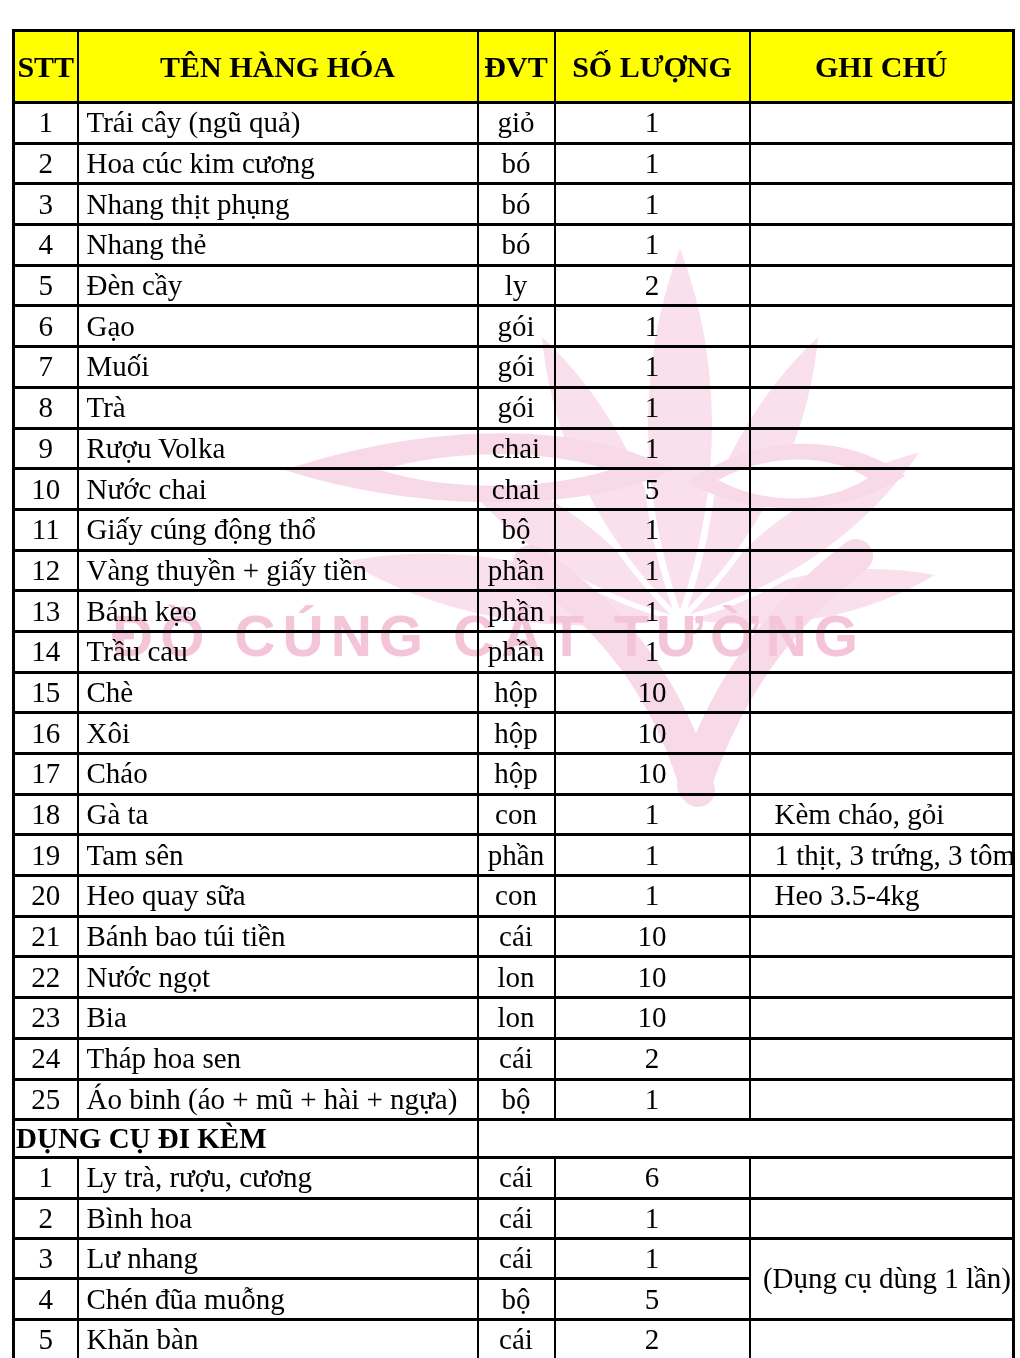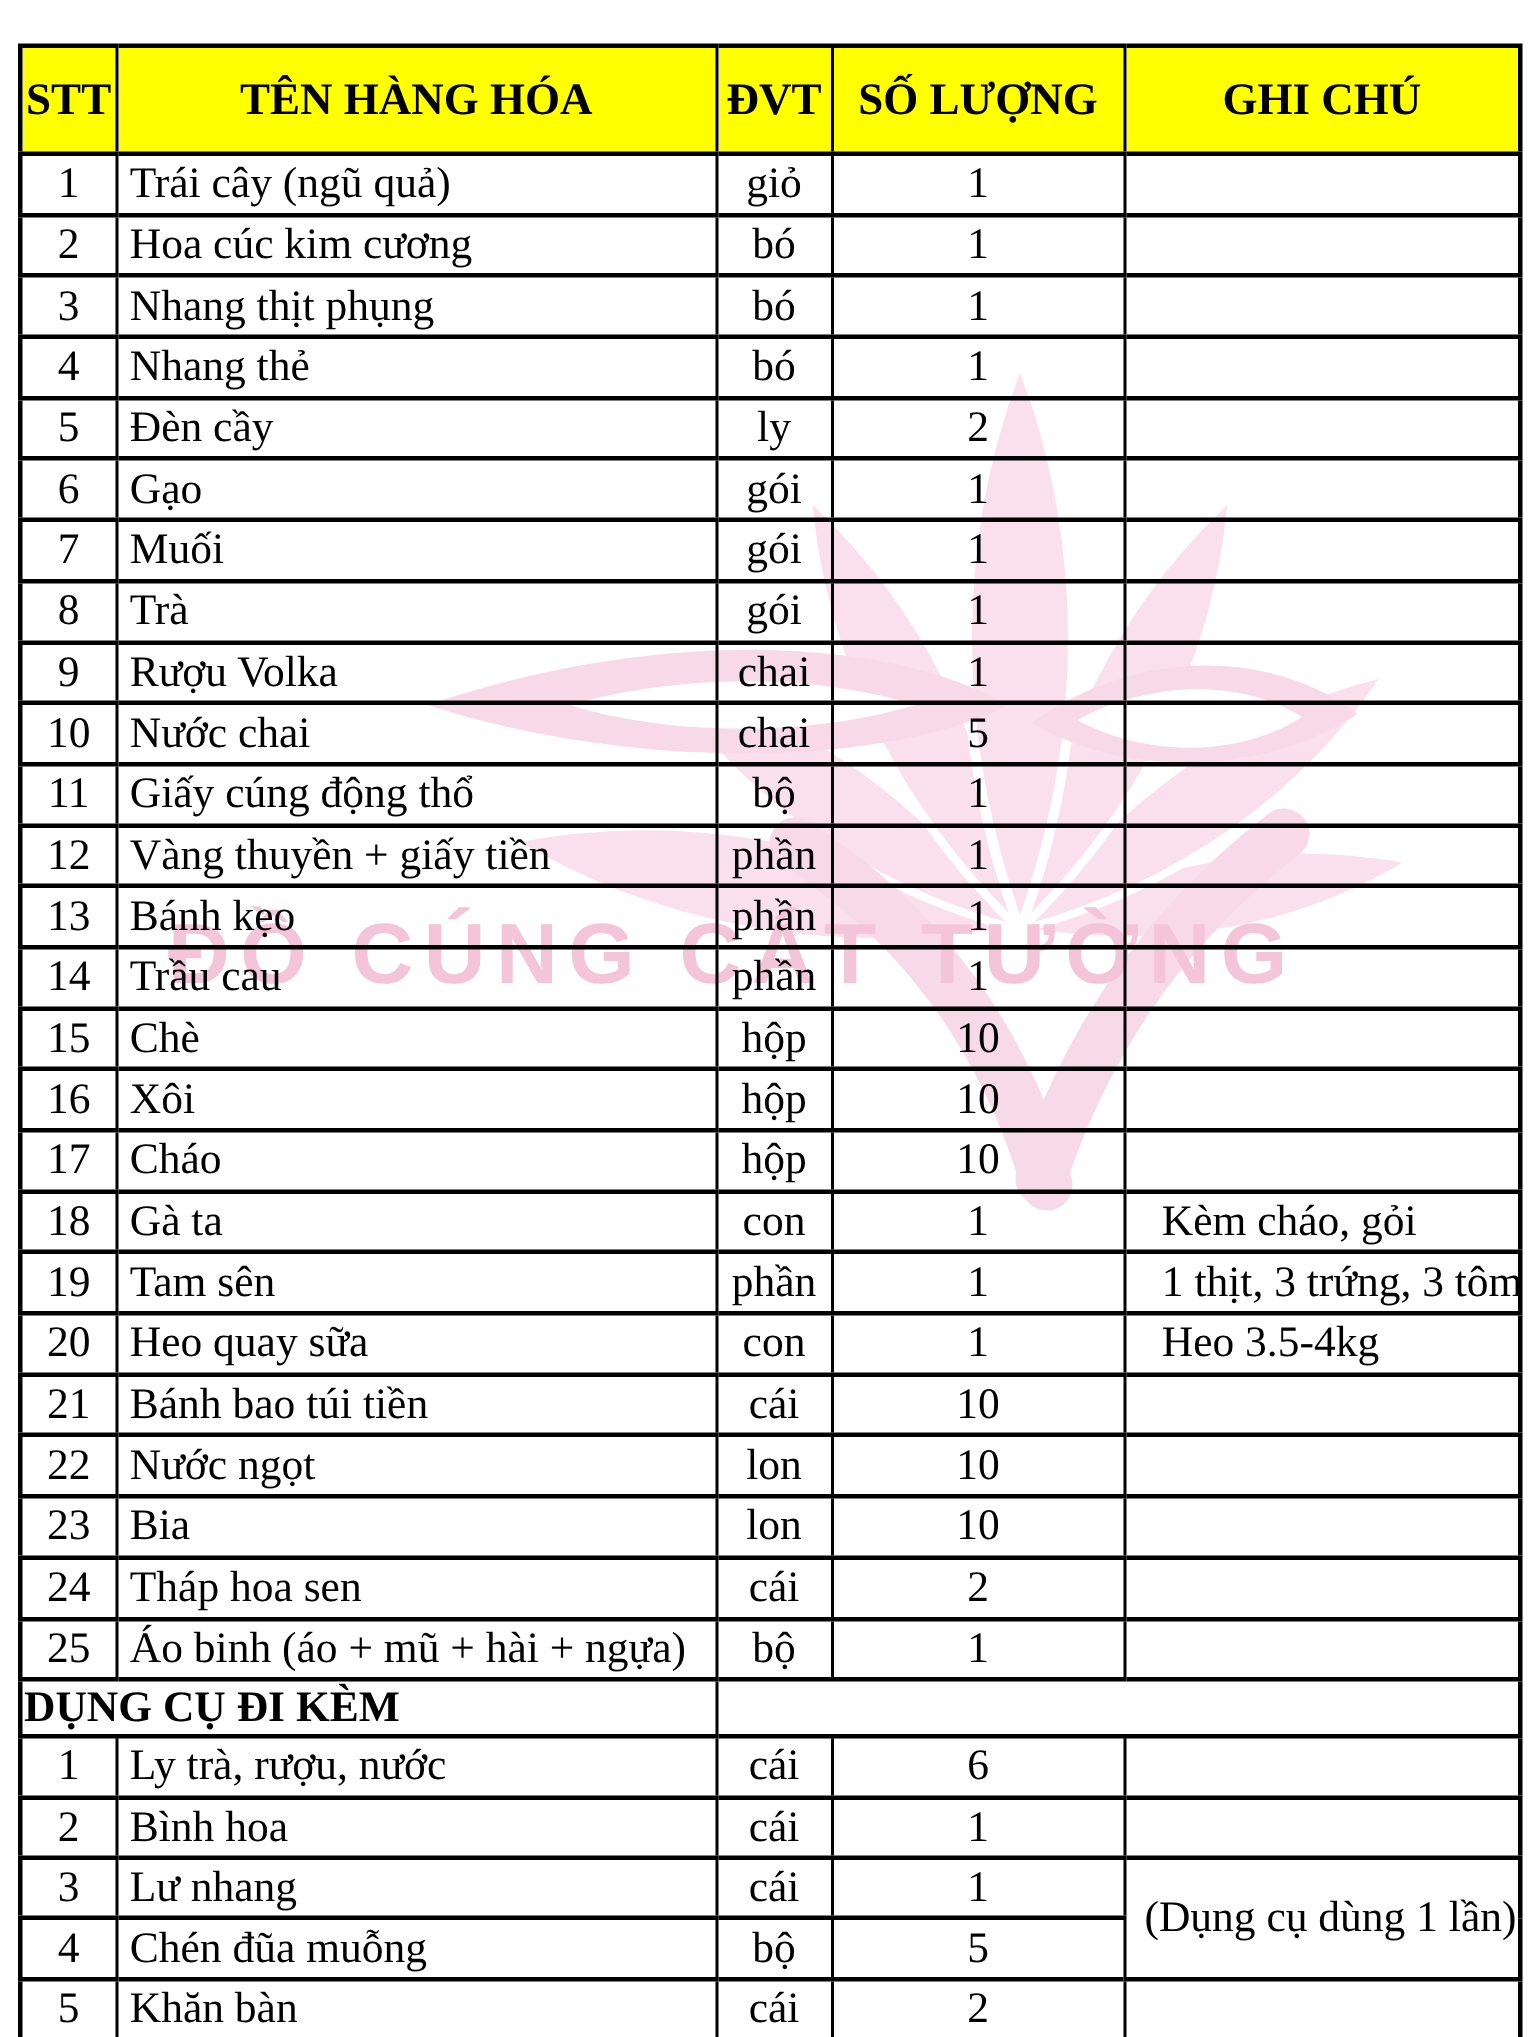--- a/index.html
+++ b/index.html
@@ -268,21 +268,21 @@
     </tbody>
   <tbody>
     <tr class="section-row">
       <td colspan="2" class="section-cell">DỤNG CỤ ĐI KÈM</td>
       <td colspan="3" class="section-cell-empty"></td>
     </tr>
   </tbody>
   <tbody id="tool-rows">
       <tr class="tool-row">
         <td class="c-stt">1</td>
-        <td class="c-name">Ly trà, rượu, nước</td>
+        <td class="c-name">Ly trà, rượu, cương</td>
         <td class="c-unit">cái</td>
         <td class="c-qty">6</td>
         <td class="c-note"></td>
       </tr>
       <tr class="tool-row">
         <td class="c-stt">2</td>
         <td class="c-name">Bình hoa</td>
         <td class="c-unit">cái</td>
         <td class="c-qty">1</td>
         <td class="c-note"></td>

